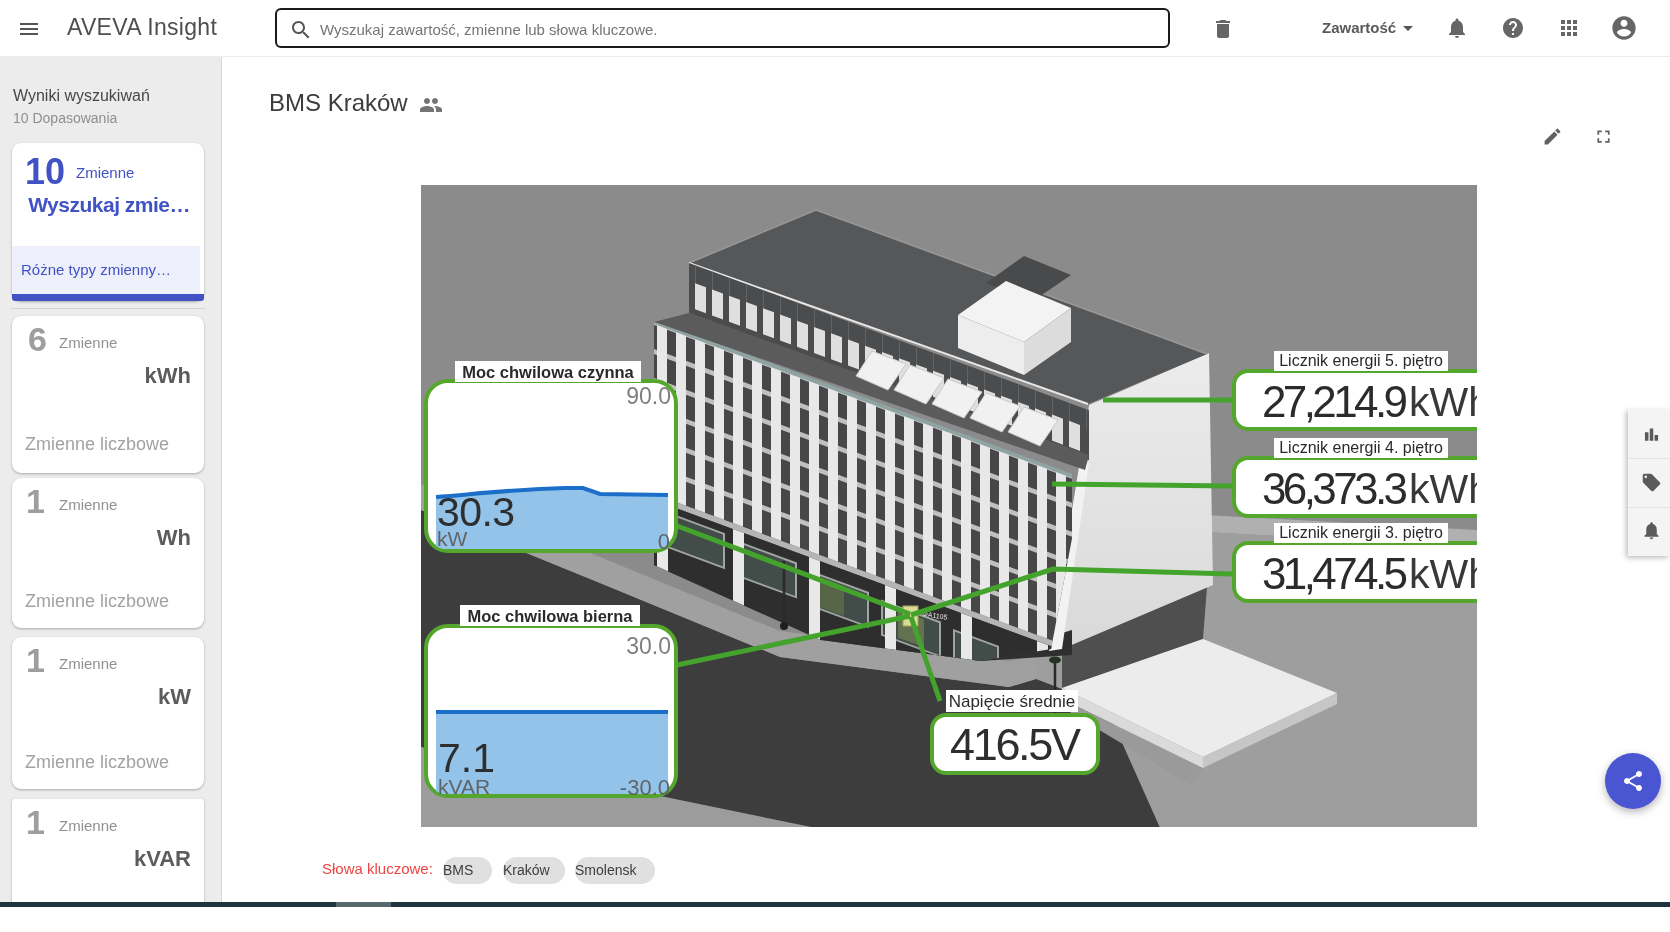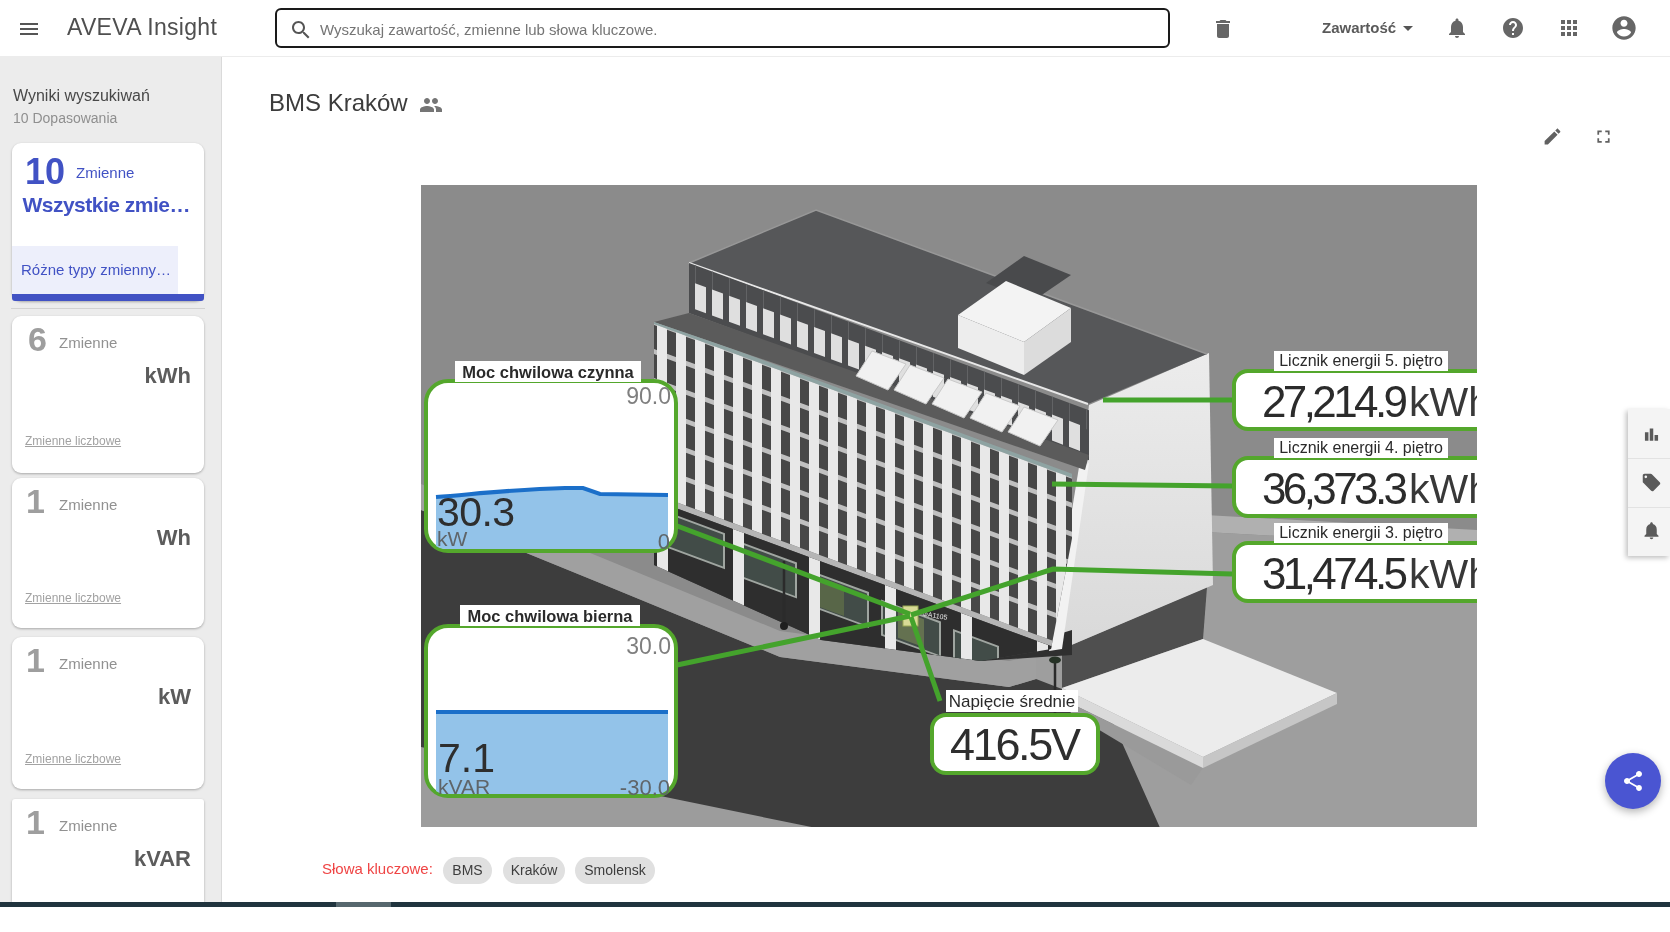--- a/index.html
+++ b/index.html
@@ -12,23 +12,23 @@
 #logo { position:absolute; left:67px; top:14px; font-size:24px; color:#4f4f4f; letter-spacing:0.3px;text-align:right; }
 #searchbox { position:absolute; left:275px; top:8px; width:895px; height:40px; border:2px solid #1a1a1a; border-radius:6px; background:#fff;padding-left:24px; }
 #searchph { position:absolute; left:43px; top:11px; font-size:15px; color:#757575; }
 #zawartosc { position:absolute; left:1322px; top:19px; font-size:15px; color:#5a5a5a; font-weight:bold; }
 
 #sidebar { position:absolute; left:0; top:57px; width:222px; height:845px; background:#ececec; border-right:1px solid #dadada; }
 .card { position:absolute; left:12px; width:192px; background:#fff; border-radius:9px; box-shadow:0 1px 3px rgba(0,0,0,0.18), 0 1px 2px rgba(0,0,0,0.12); }
 .bignum { font-size:34px; font-weight:bold; color:#9e9e9e; }
 .cardlbl { font-size:15px; color:#919191; }
 .cardunit { font-size:22px; font-weight:bold; color:#5c5c5c; text-align:right; }
-.cardfoot { font-size:12px; color:#a2a2a2;text-decoration:underline; }
-
-.chip { position:absolute; top:857px; height:27px; background:#e0e0e0; border-radius:14px; font-size:14px; color:#3d3d3d; line-height:27px; text-align:center; }
+.cardfoot { font-size:18px; color:#a2a2a2; }
+
+.chip { position:absolute; top:857px; height:27px; background:#e0e0e0; border-radius:14px; font-size:14px; color:#3d3d3d; line-height:27px; }
 #fab { position:absolute; left:1605px; top:753px; width:56px; height:56px; border-radius:50%; background:#4a55d2; box-shadow:0 3px 8px rgba(0,0,0,0.3); }
 #hscroll { position:absolute; left:0; top:902px; width:1670px; height:5px; background:#20343e; }
 #hthumb { position:absolute; left:336px; top:0; width:55px; height:5px; background:#56676e; }
 #toolbar { position:absolute; left:1628px; top:409px; width:42px; height:147px; background:#f4f4f4; box-shadow:-2px 2px 5px rgba(0,0,0,0.25); }
 </style>
 </head>
 <body>
 <div id="page">
 
   <div id="header" style="border-bottom:1px solid #ececec;">
@@ -63,22 +63,22 @@
     </svg>
   </div>
 
   <div id="sidebar">
     <div class="abs" style="left:13px;top:30px;font-size:16px;color:#484848;">Wyniki wyszukiwań</div>
     <div class="abs" style="left:13px;top:53px;font-size:14px;color:#8f8f8f;">10 Dopasowania</div>
 
     <div class="card" style="top:86px;height:158px;">
       <div class="abs" style="left:13px;top:8px;font-size:36px;font-weight:bold;color:#4152c4;">10</div>
       <div class="abs" style="left:64px;top:21px;font-size:15px;color:#4152c4;">Zmienne</div>
-      <div class="abs" style="right:14px;top:50px;font-size:21px;letter-spacing:-0.5px;font-weight:bold;color:#4152c4;white-space:nowrap;">Wszystkie zmie…</div>
-      <div class="abs" style="left:0;top:103px;width:166px;height:48px;background:#edeffb;padding-left:48px;">
+      <div class="abs" style="right:14px;top:50px;font-size:21px;letter-spacing:-0.5px;font-weight:bold;color:#4152c4;white-space:nowrap;">Wyszukaj zmie…</div>
+      <div class="abs" style="left:0;top:103px;width:188px;height:48px;background:#edeffb;padding-left:48px;">
         <div class="abs" style="left:9px;top:15px;font-size:15px;color:#4152c4;">Różne typy zmienny…</div>
       </div>
       <div class="abs" style="left:0;top:151px;width:192px;height:7px;background:#4152c4;border-radius:0 0 3px 3px;"></div>
     </div>
     <div class="abs" style="left:11px;top:251px;width:194px;height:1px;background:#d2d2d2;"></div>
 
     <div class="card" style="top:259px;height:157px;">
       <div class="abs bignum" style="left:16px;top:4px;">6</div>
       <div class="abs cardlbl" style="left:47px;top:18px;">Zmienne</div>
       <div class="abs cardunit" style="right:13px;top:47px;">kWh</div>

